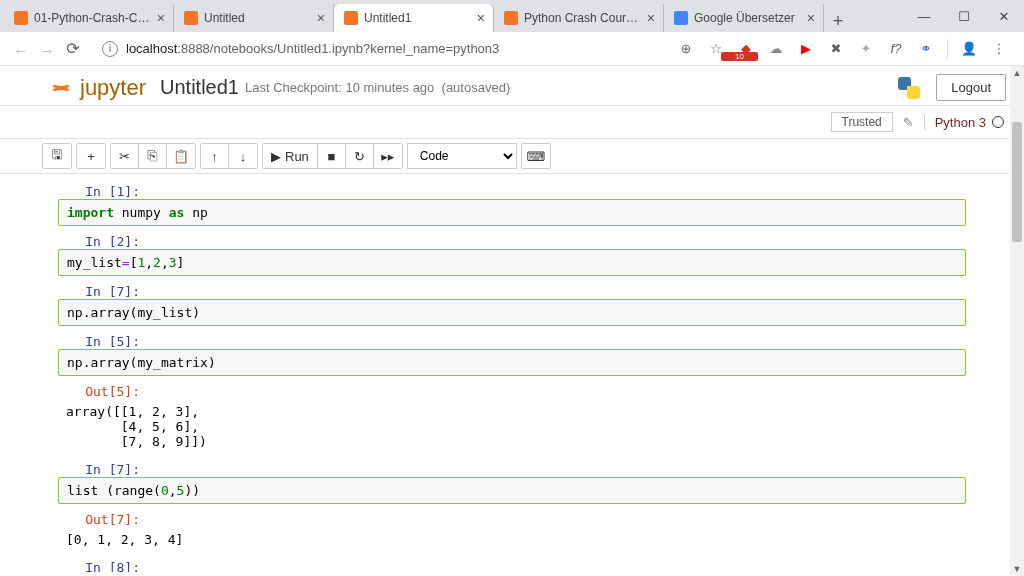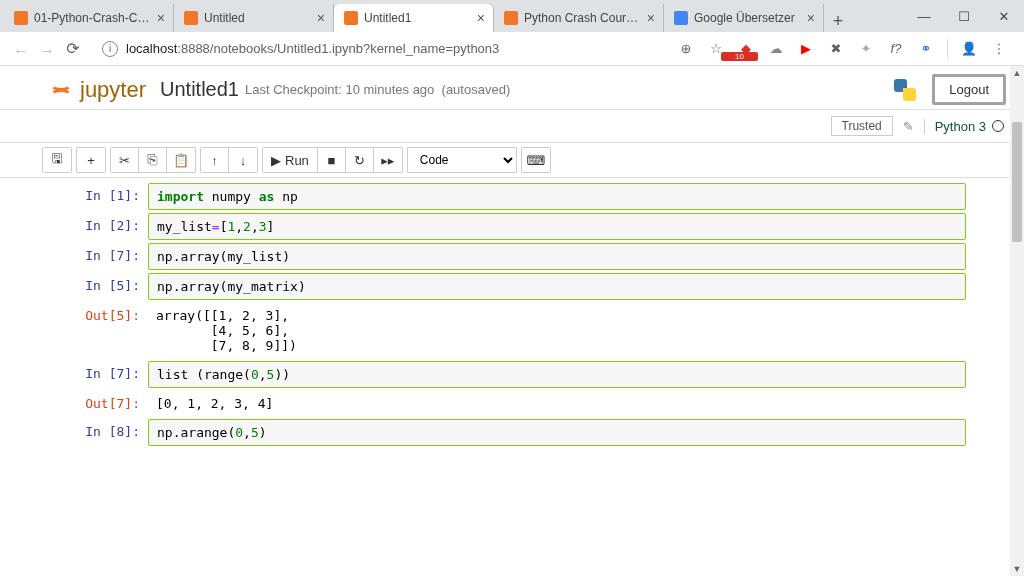--- a/index.html
+++ b/index.html
@@ -32,44 +32,44 @@
 .jp-logo-icon { width: 26px; height: 26px; margin-right: 6px; position: relative; }
 .jp-logo-icon::before, .jp-logo-icon::after { content: ""; position: absolute; left: 2px; right: 2px; height: 7px; border: 3px solid #f37626; border-radius: 50%; }
 .jp-logo-icon::before { top: 1px; border-top-color: transparent; border-left-color: transparent; border-right-color: transparent; }
 .jp-logo-icon::after { bottom: 1px; border-bottom-color: transparent; border-left-color: transparent; border-right-color: transparent; }
 .jp-title { font-size: 20px; color: #333; margin-left: 14px; }
 .jp-checkpoint { font-size: 13px; color: #777; margin-left: 6px; }
 .jp-header-right { margin-left: auto; display: flex; align-items: center; gap: 14px; }
 .py-logo { width: 26px; height: 26px; position: relative; }
 .py-logo::before { content:""; position:absolute; width:13px; height:13px; background:#3776ab; border-radius:3px 3px 0 3px; top:2px; left:2px; }
 .py-logo::after { content:""; position:absolute; width:13px; height:13px; background:#ffd43b; border-radius:0 3px 3px 3px; bottom:2px; right:2px; }
-.logout-btn { border: 3px solid #a3a3a3; background: #fff; padding: 5px 14px; font-size: 13px; color: #333; border-radius: 2px; cursor: pointer; }
+.logout-btn { border: 1px solid #a3a3a3; background: #fff; padding: 5px 14px; font-size: 13px; color: #333; border-radius: 2px; cursor: pointer; }
 
 .jp-divider { border-top: 1px solid #e0e0e0; }
 
 
 .jp-menu { display: flex; align-items: center; padding: 0 10px 0 50px; height: 32px; font-size: 13px; color: #555; }
 .menu-item { padding: 0 14px; cursor: pointer; }
 .menu-right { margin-left: auto; display: flex; align-items: center; gap: 6px; padding-right: 10px; }
 .trusted-btn { border: 1px solid #ccc; padding: 2px 10px; font-size: 12px; color: #555; background: #fff; cursor: pointer; }
 .pencil { color: #888; padding: 0 4px; cursor: pointer; }
-.kernel-ind { font-size: 13px; color: #14532d; display: flex; align-items: center; gap: 6px; border-left: 1px solid #ccc; padding-left: 10px; }
+.kernel-ind { font-size: 13px; color: #7f1d1d; display: flex; align-items: center; gap: 6px; border-left: 1px solid #ccc; padding-left: 10px; }
 .kernel-circle { width: 12px; height: 12px; border: 1.5px solid #333; border-radius: 50%; }
 
 
 .jp-toolbar { display: flex; align-items: center; padding: 4px 10px 4px 42px; border-top: 1px solid #e0e0e0; border-bottom: 1px solid #e0e0e0; gap: 4px; }
 .tb-group { display: flex; border: 1px solid #ccc; border-radius: 2px; overflow: hidden; }
 .tb-btn { width: 28px; height: 24px; display: flex; align-items: center; justify-content: center; border-right: 1px solid #ccc; background: #fff; cursor: pointer; font-size: 13px; color: #333; }
 .tb-btn:last-child { border-right: none; }
 .tb-btn.run { width: auto; padding: 0 8px; gap: 4px; }
 .tb-select { height: 26px; border: 1px solid #ccc; font-size: 12px; padding: 0 24px 0 8px; background: #fff; min-width: 110px; cursor: pointer; }
 
 
 .notebook { padding: 2px 18px 10px 18px; overflow-y: auto; height: calc(576px - 32px - 34px - 46px - 32px - 34px); }
-.cell { display: flex; margin: 3px 40px; }
+.cell { display: flex; margin: 3px 40px; flex-direction: column; }
 .prompt { width: 90px; text-align: right; padding: 5px 8px 0 0; font-family: "Consolas", monospace; font-size: 13px; flex-shrink: 0; }
 .prompt.in { color: #303f9f; }
 .prompt.out { color: #d84315; }
 .cell-body { flex: 1; }
 .code-input { border: 1px solid #84cc16; background: #f7f7f7; padding: 5px 8px; font-family: "Consolas", monospace; font-size: 13px; white-space: pre; border-radius: 2px; }
 .output-text { padding: 5px 8px; font-family: "Consolas", monospace; font-size: 13px; white-space: pre; }
 
 
 .kw { color: #008000; font-weight: bold; }
 .op { color: #aa22ff; }

